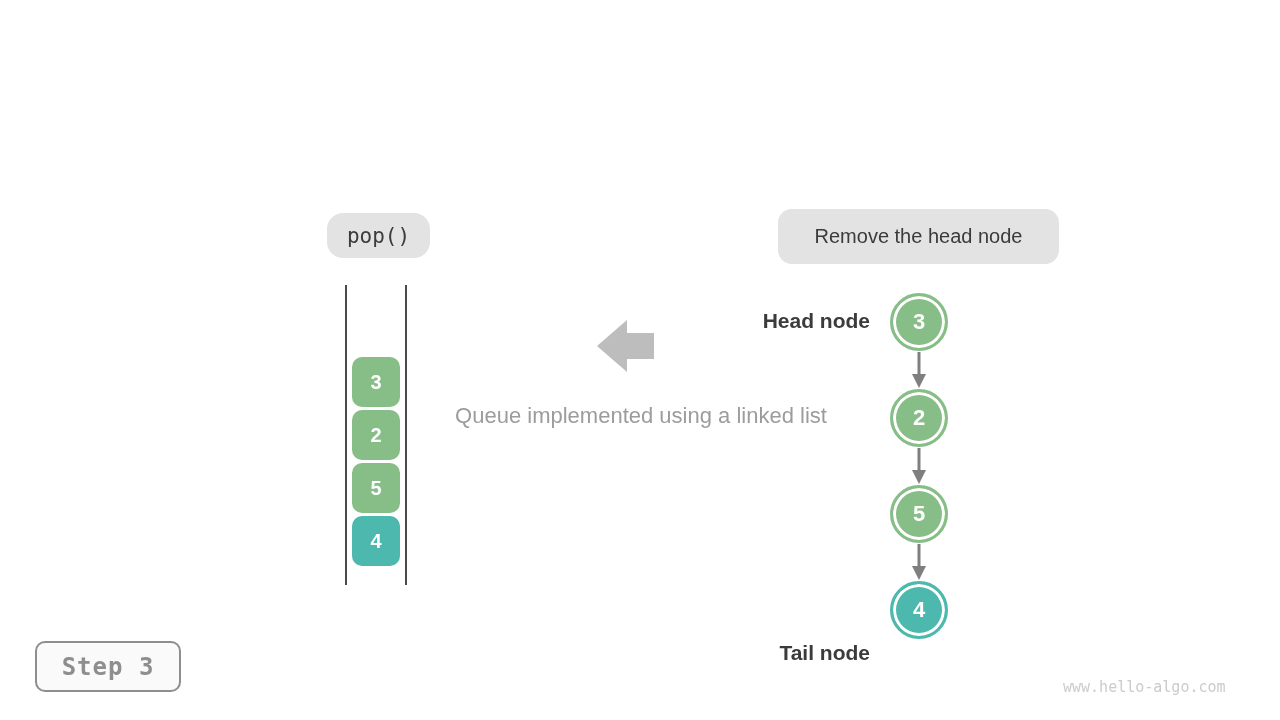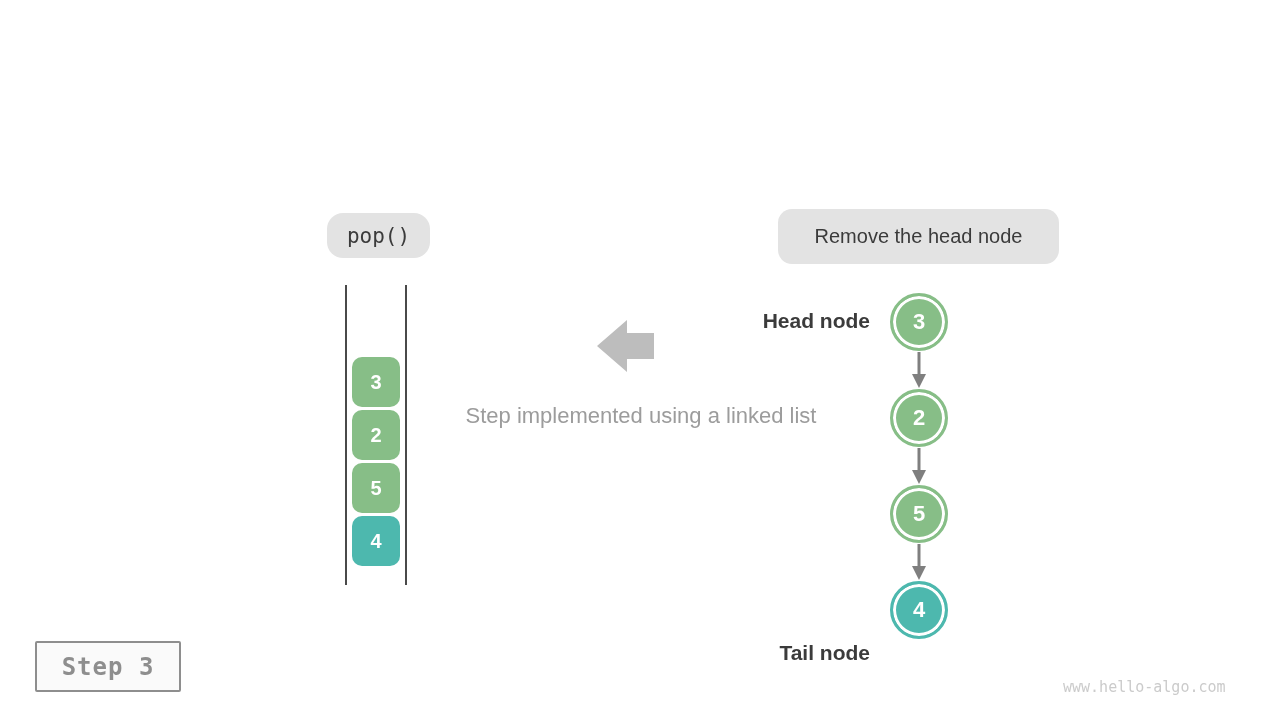--- a/index.html
+++ b/index.html
@@ -74,21 +74,21 @@
   .ll-arrow{left:911px;width:16px;height:38px;}
 
   .node-label{
     width:180px;text-align:right;left:690px;
     font-size:21px;font-weight:bold;color:var(--dark-text);
   }
 
   
   .step-box{
     left:35px;top:641px;width:146px;height:51px;
-    background:#FAFAFA;border:2px solid var(--step-gray);border-radius:2px;
+    background:#FAFAFA;border:2px solid var(--step-gray);border-radius:10px;
     display:flex;align-items:center;justify-content:center;
     font-family:"DejaVu Sans Mono", monospace;font-weight:bold;
     font-size:24px;color:var(--step-gray);letter-spacing:1px;
   }
 
   
   .watermark{
     left:1063px;top:678px;width:180px;
     font-family:"DejaVu Sans Mono", monospace;
     font-size:15px;color:var(--watermark-gray);
@@ -109,21 +109,21 @@
   <div class="queue-box" data-type="green">3</div>
   <div class="queue-box" data-type="green">2</div>
   <div class="queue-box" data-type="green">5</div>
   <div class="queue-box" data-type="teal">4</div>
 </div>
 
 <svg class="abs big-arrow" viewBox="0 0 57 52">
   <polygon points="0,26 30,0 30,13 57,13 57,39 30,39 30,52" fill="#BDBDBD"></polygon>
 </svg>
 
-<div class="abs caption">Step implemented using a linked list</div>
+<div class="abs caption">Queue implemented using a linked list</div>
 
 <div class="abs node-label" style="top:309px;">Head node</div>
 <div class="abs node-label" style="top:597px;margin-top:44px;">Tail node</div>
 
 <div class="abs ll-node" style="top:293px;" data-type="green">3</div>
 <div class="abs ll-node" style="top:389px;" data-type="green">2</div>
 <div class="abs ll-node" style="top:485px;" data-type="green">5</div>
 <div class="abs ll-node" style="top:581px;" data-type="teal">4</div>
 
 <svg class="abs ll-arrow" style="top:352px;" viewBox="0 0 16 38">

